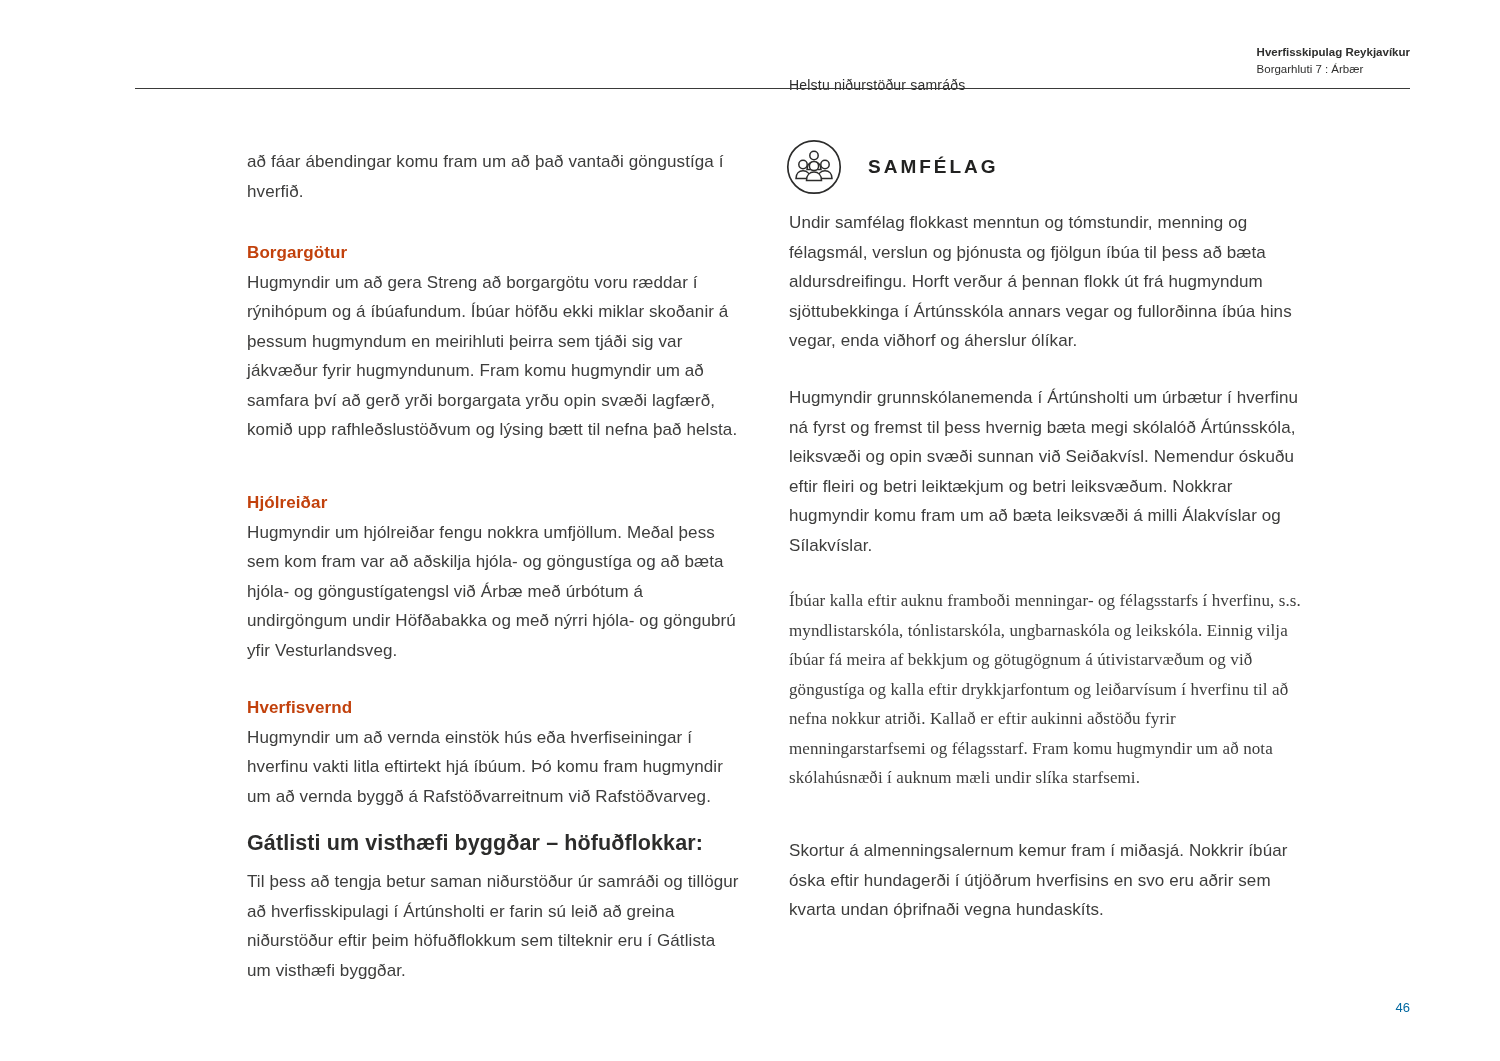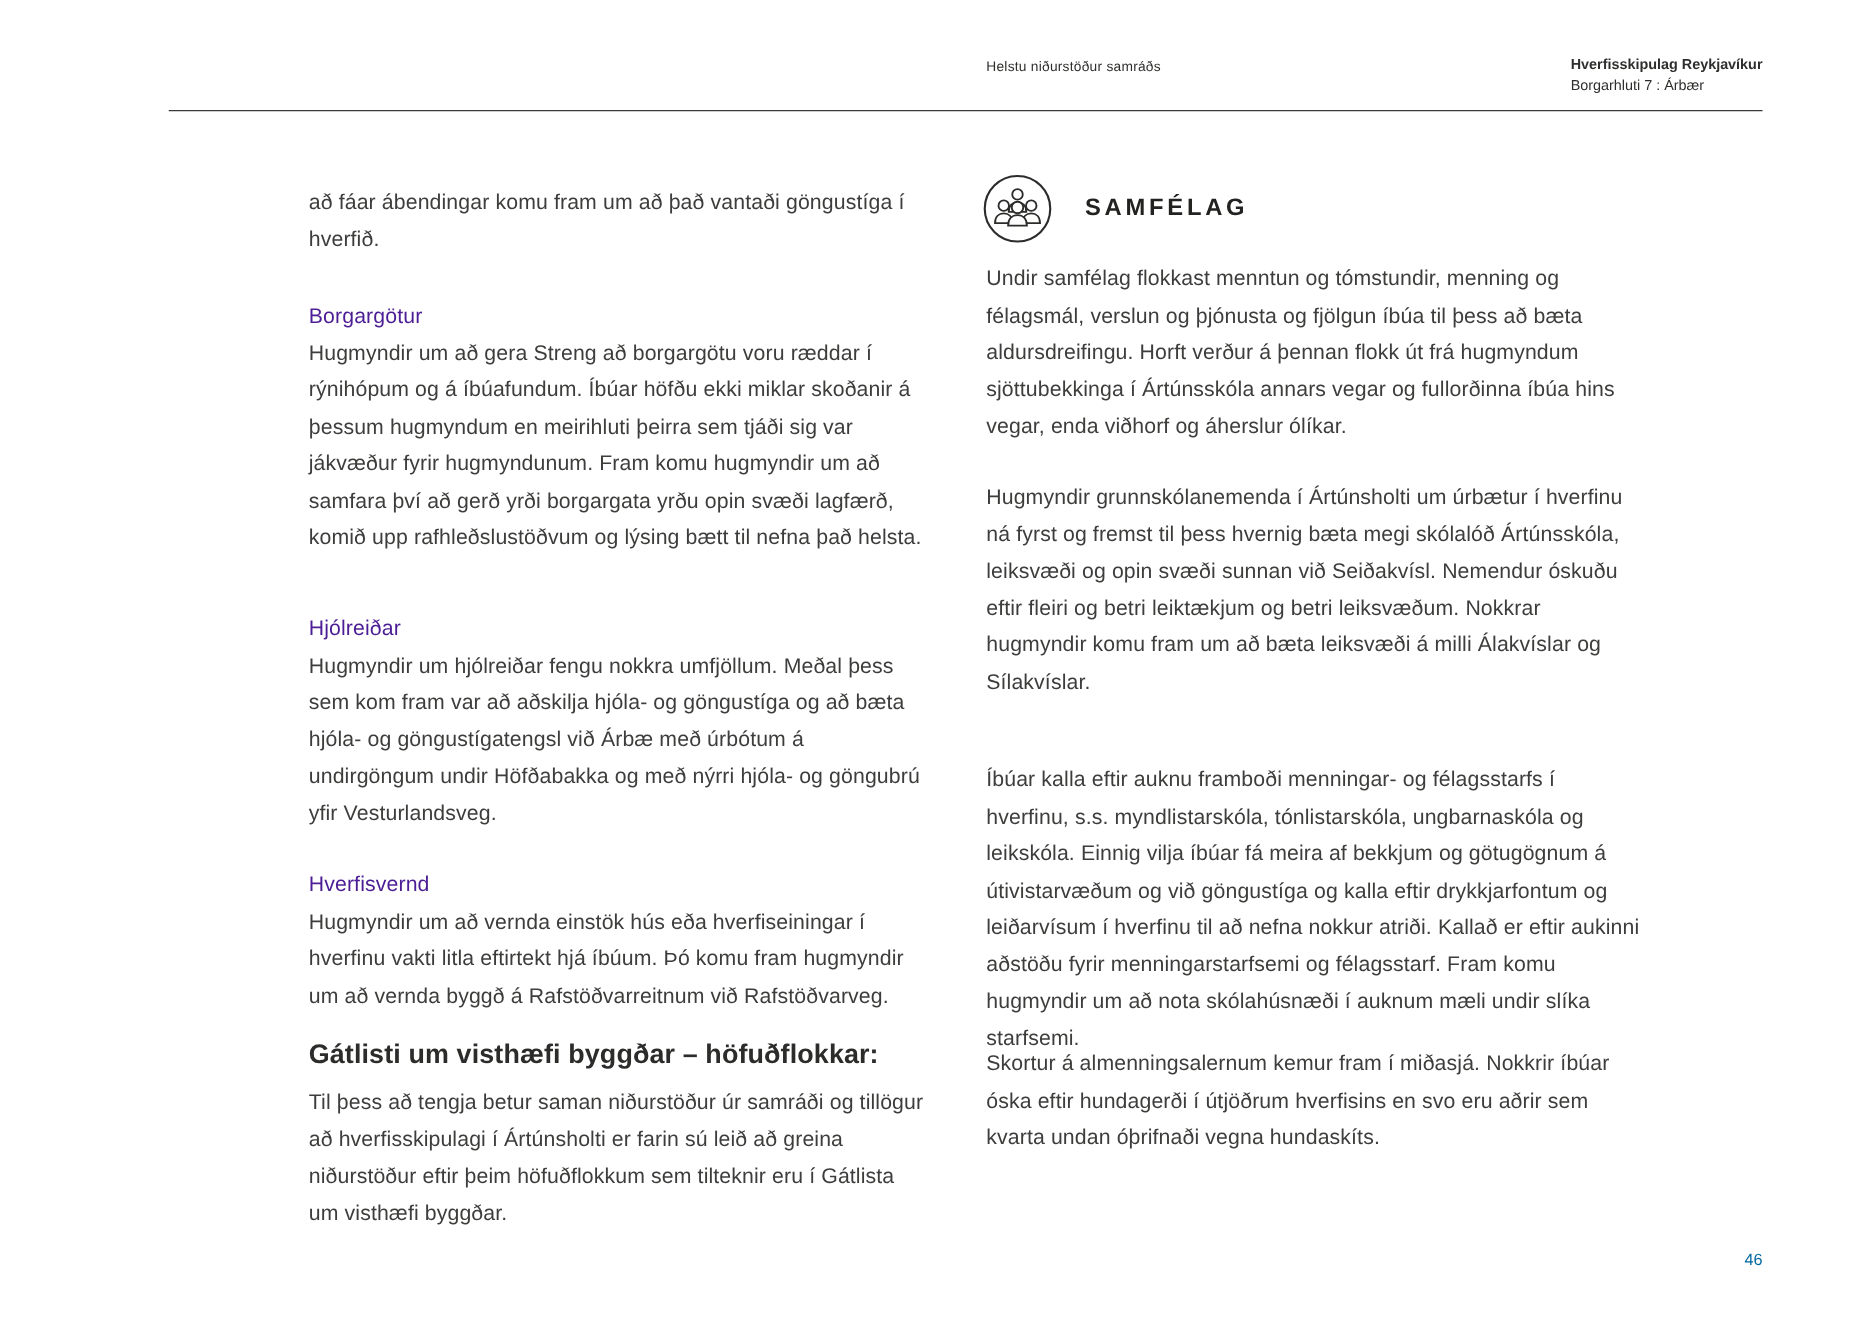--- a/index.html
+++ b/index.html
@@ -12,22 +12,22 @@
     height: 1061px;
     background: #ffffff;
     overflow: hidden;
     color: #3d3d3c;
   }
 
   
   .hdr-center {
     position: absolute;
     left: 789px;
-    top: 48px;
-    font-size: 11px;
+    top: 77px;
+    font-size: 14px;
     letter-spacing: 0.2px;
     color: #2e2e2d;
   }
   .hdr-right {
     position: absolute;
     right: 90px;
     top: 44px;
     font-size: 11.5px;
     line-height: 16.5px;
     color: #2e2e2d;
@@ -56,21 +56,21 @@
     width: 524px;
     height: 1061px;
   }
 
   p, h3 {
     font-size: 17px;
     line-height: 29.5px;
     letter-spacing: 0.1px;
     color: #3d3d3c;
   }
-  h3 { font-weight: 400; color: #4c1d95; }
+  h3 { font-weight: 700; color: #c2410c; }
 
   .intro          { position: absolute; top: 147px; width: 100%; }
   .sec-borgargotur{ position: absolute; top: 238px; width: 100%; }
   .sec-hjolreidar { position: absolute; top: 488px; width: 100%; }
   .sec-hverfisvernd{ position: absolute; top: 693px; width: 100%; }
   .sec-checklist  { position: absolute; top: 827px; width: 100%; }
   .sec-checklist h2 {
     font-size: 21.5px;
     line-height: 32px;
     font-weight: 700;
@@ -90,21 +90,21 @@
   }
   .section-head .icon { width: 56px; height: 56px; flex: 0 0 auto; }
   .section-title {
     font-size: 19px;
     font-weight: 700;
     letter-spacing: 3px;
     color: #222221;
   }
   .rp-1 { position: absolute; top: 208px; width: 100%; }
   .rp-2 { position: absolute; top: 383px; width: 100%; }
-  .rp-3 { position: absolute; top: 609px; width: 100%; }
+  .rp-3 { position: absolute; top: 586px; width: 100%; font-family: Liberation Serif, serif; }
   .rp-4 { position: absolute; top: 836px; width: 100%; }
 
   
   .page-number {
     position: absolute;
     right: 90px;
     top: 1000px;
     font-size: 13px;
     color: #0369a1;
     margin-left: 28px;

